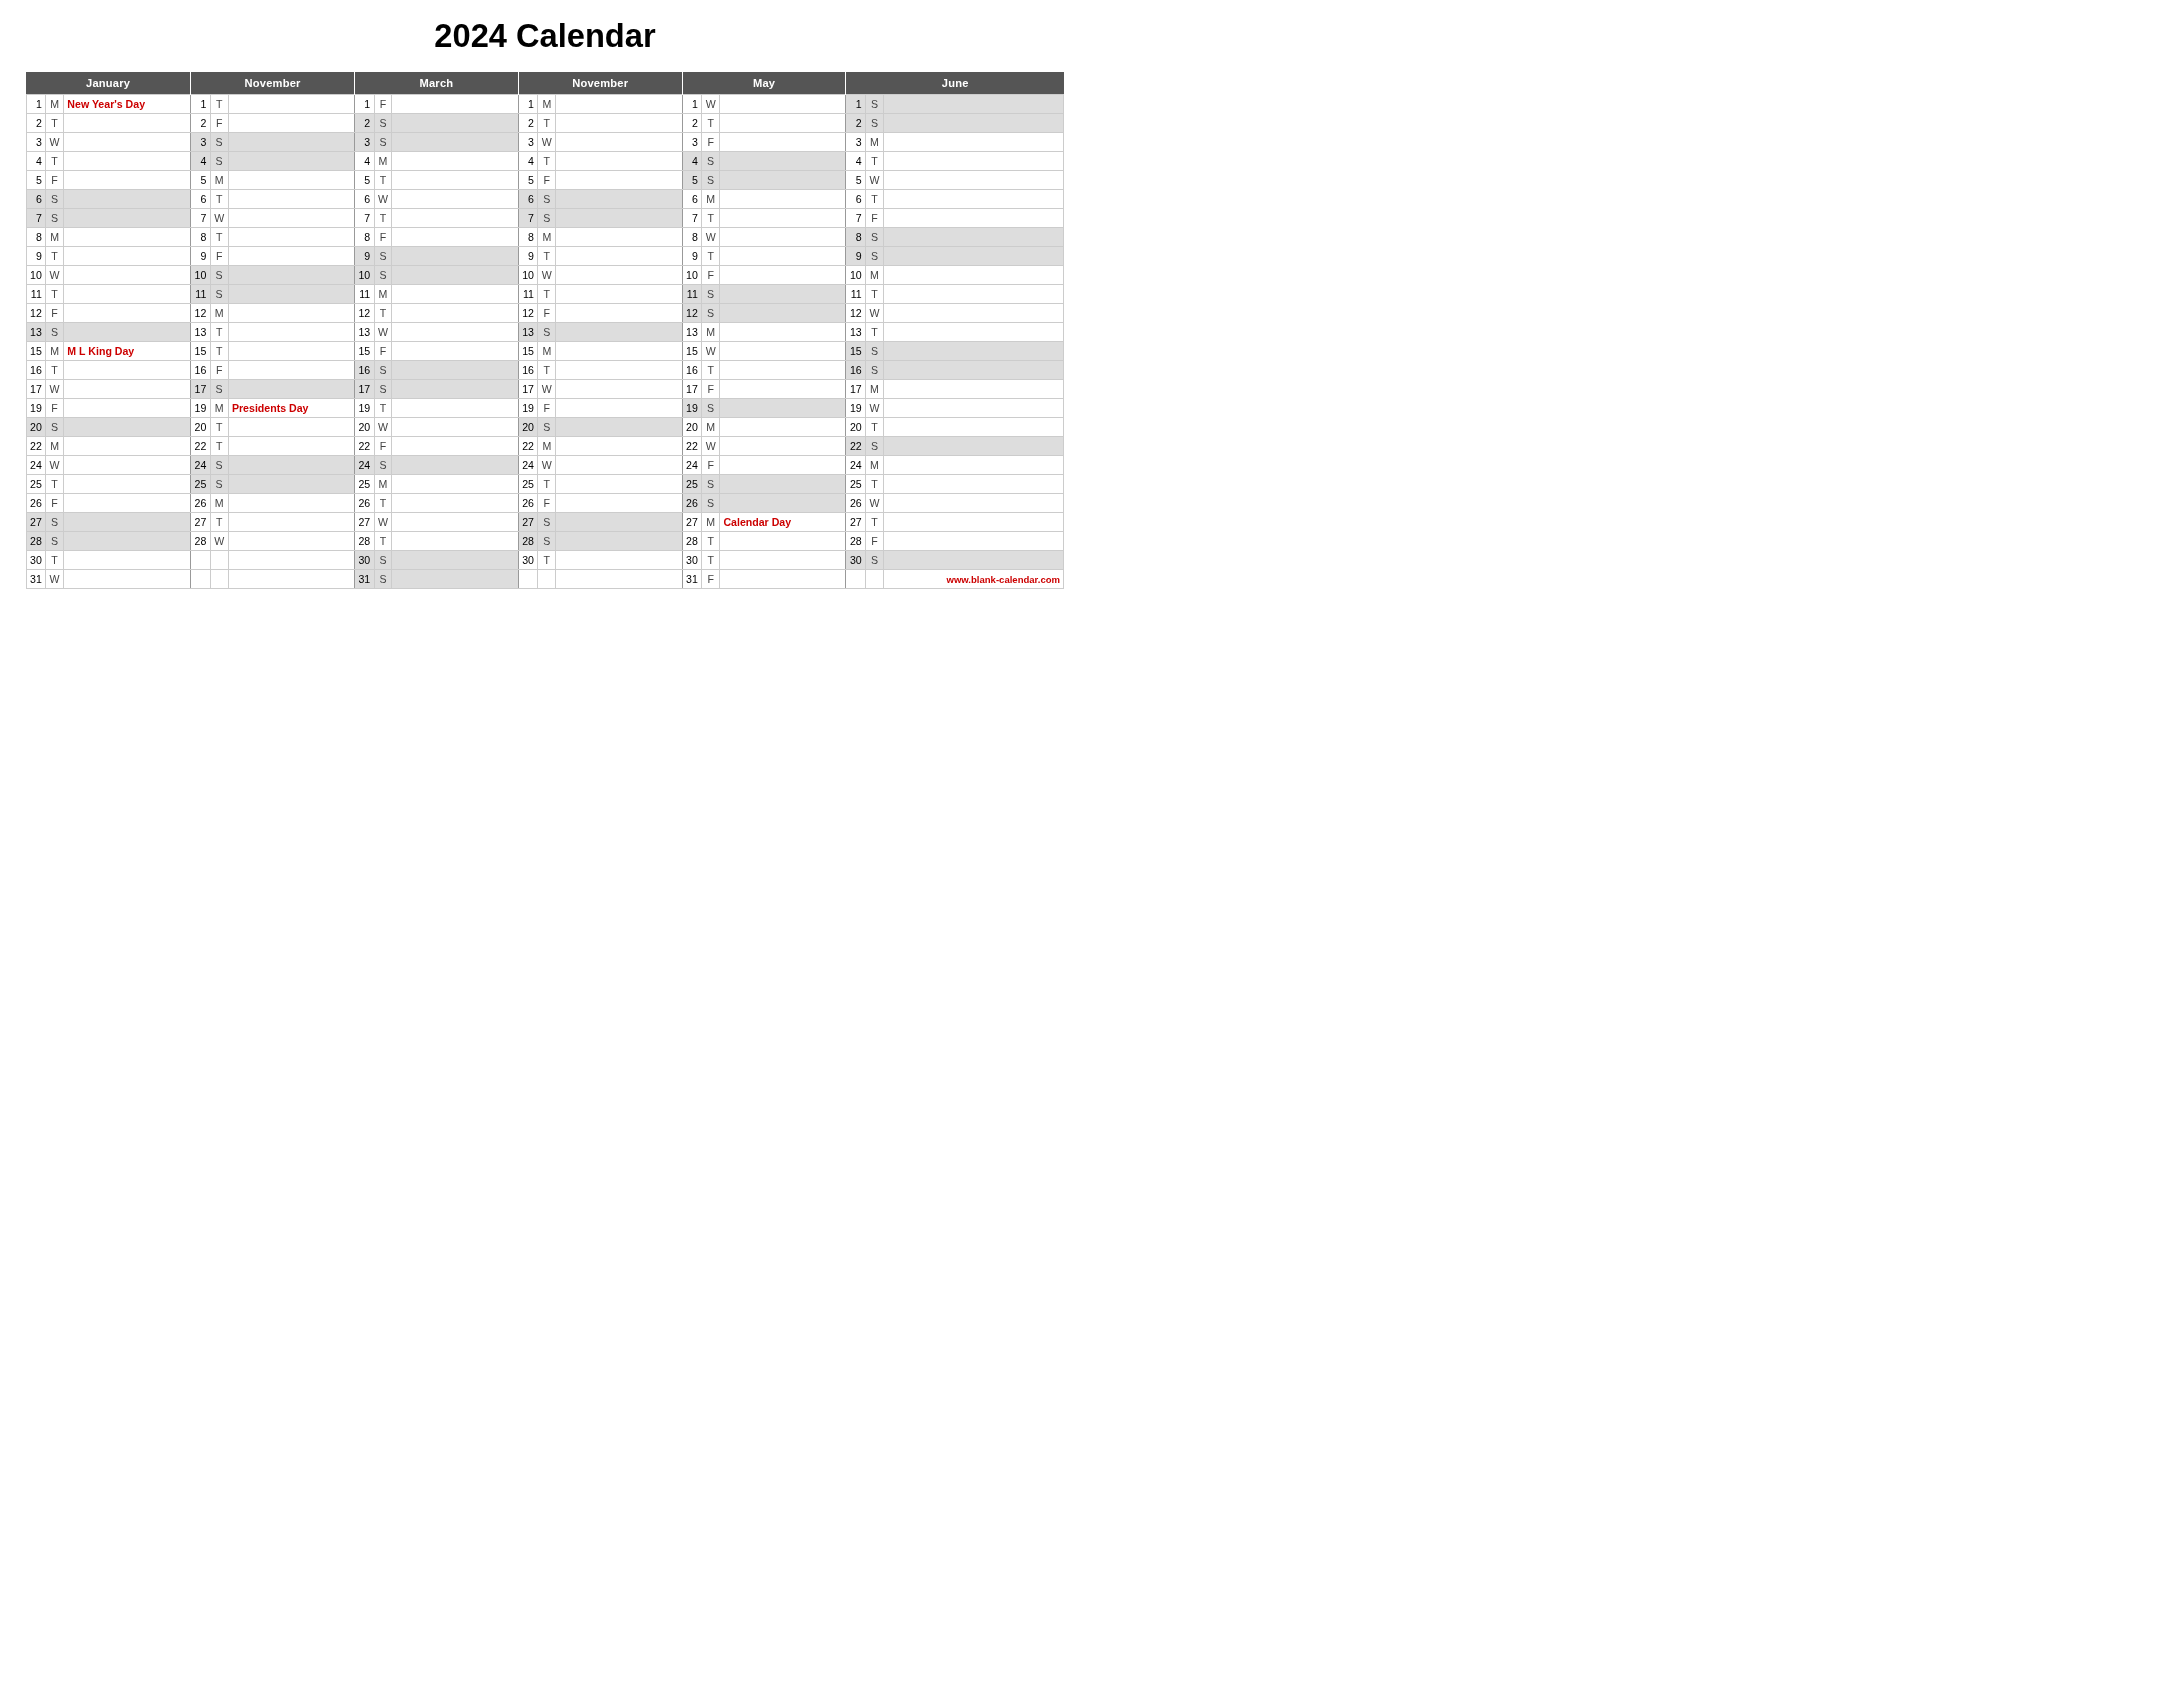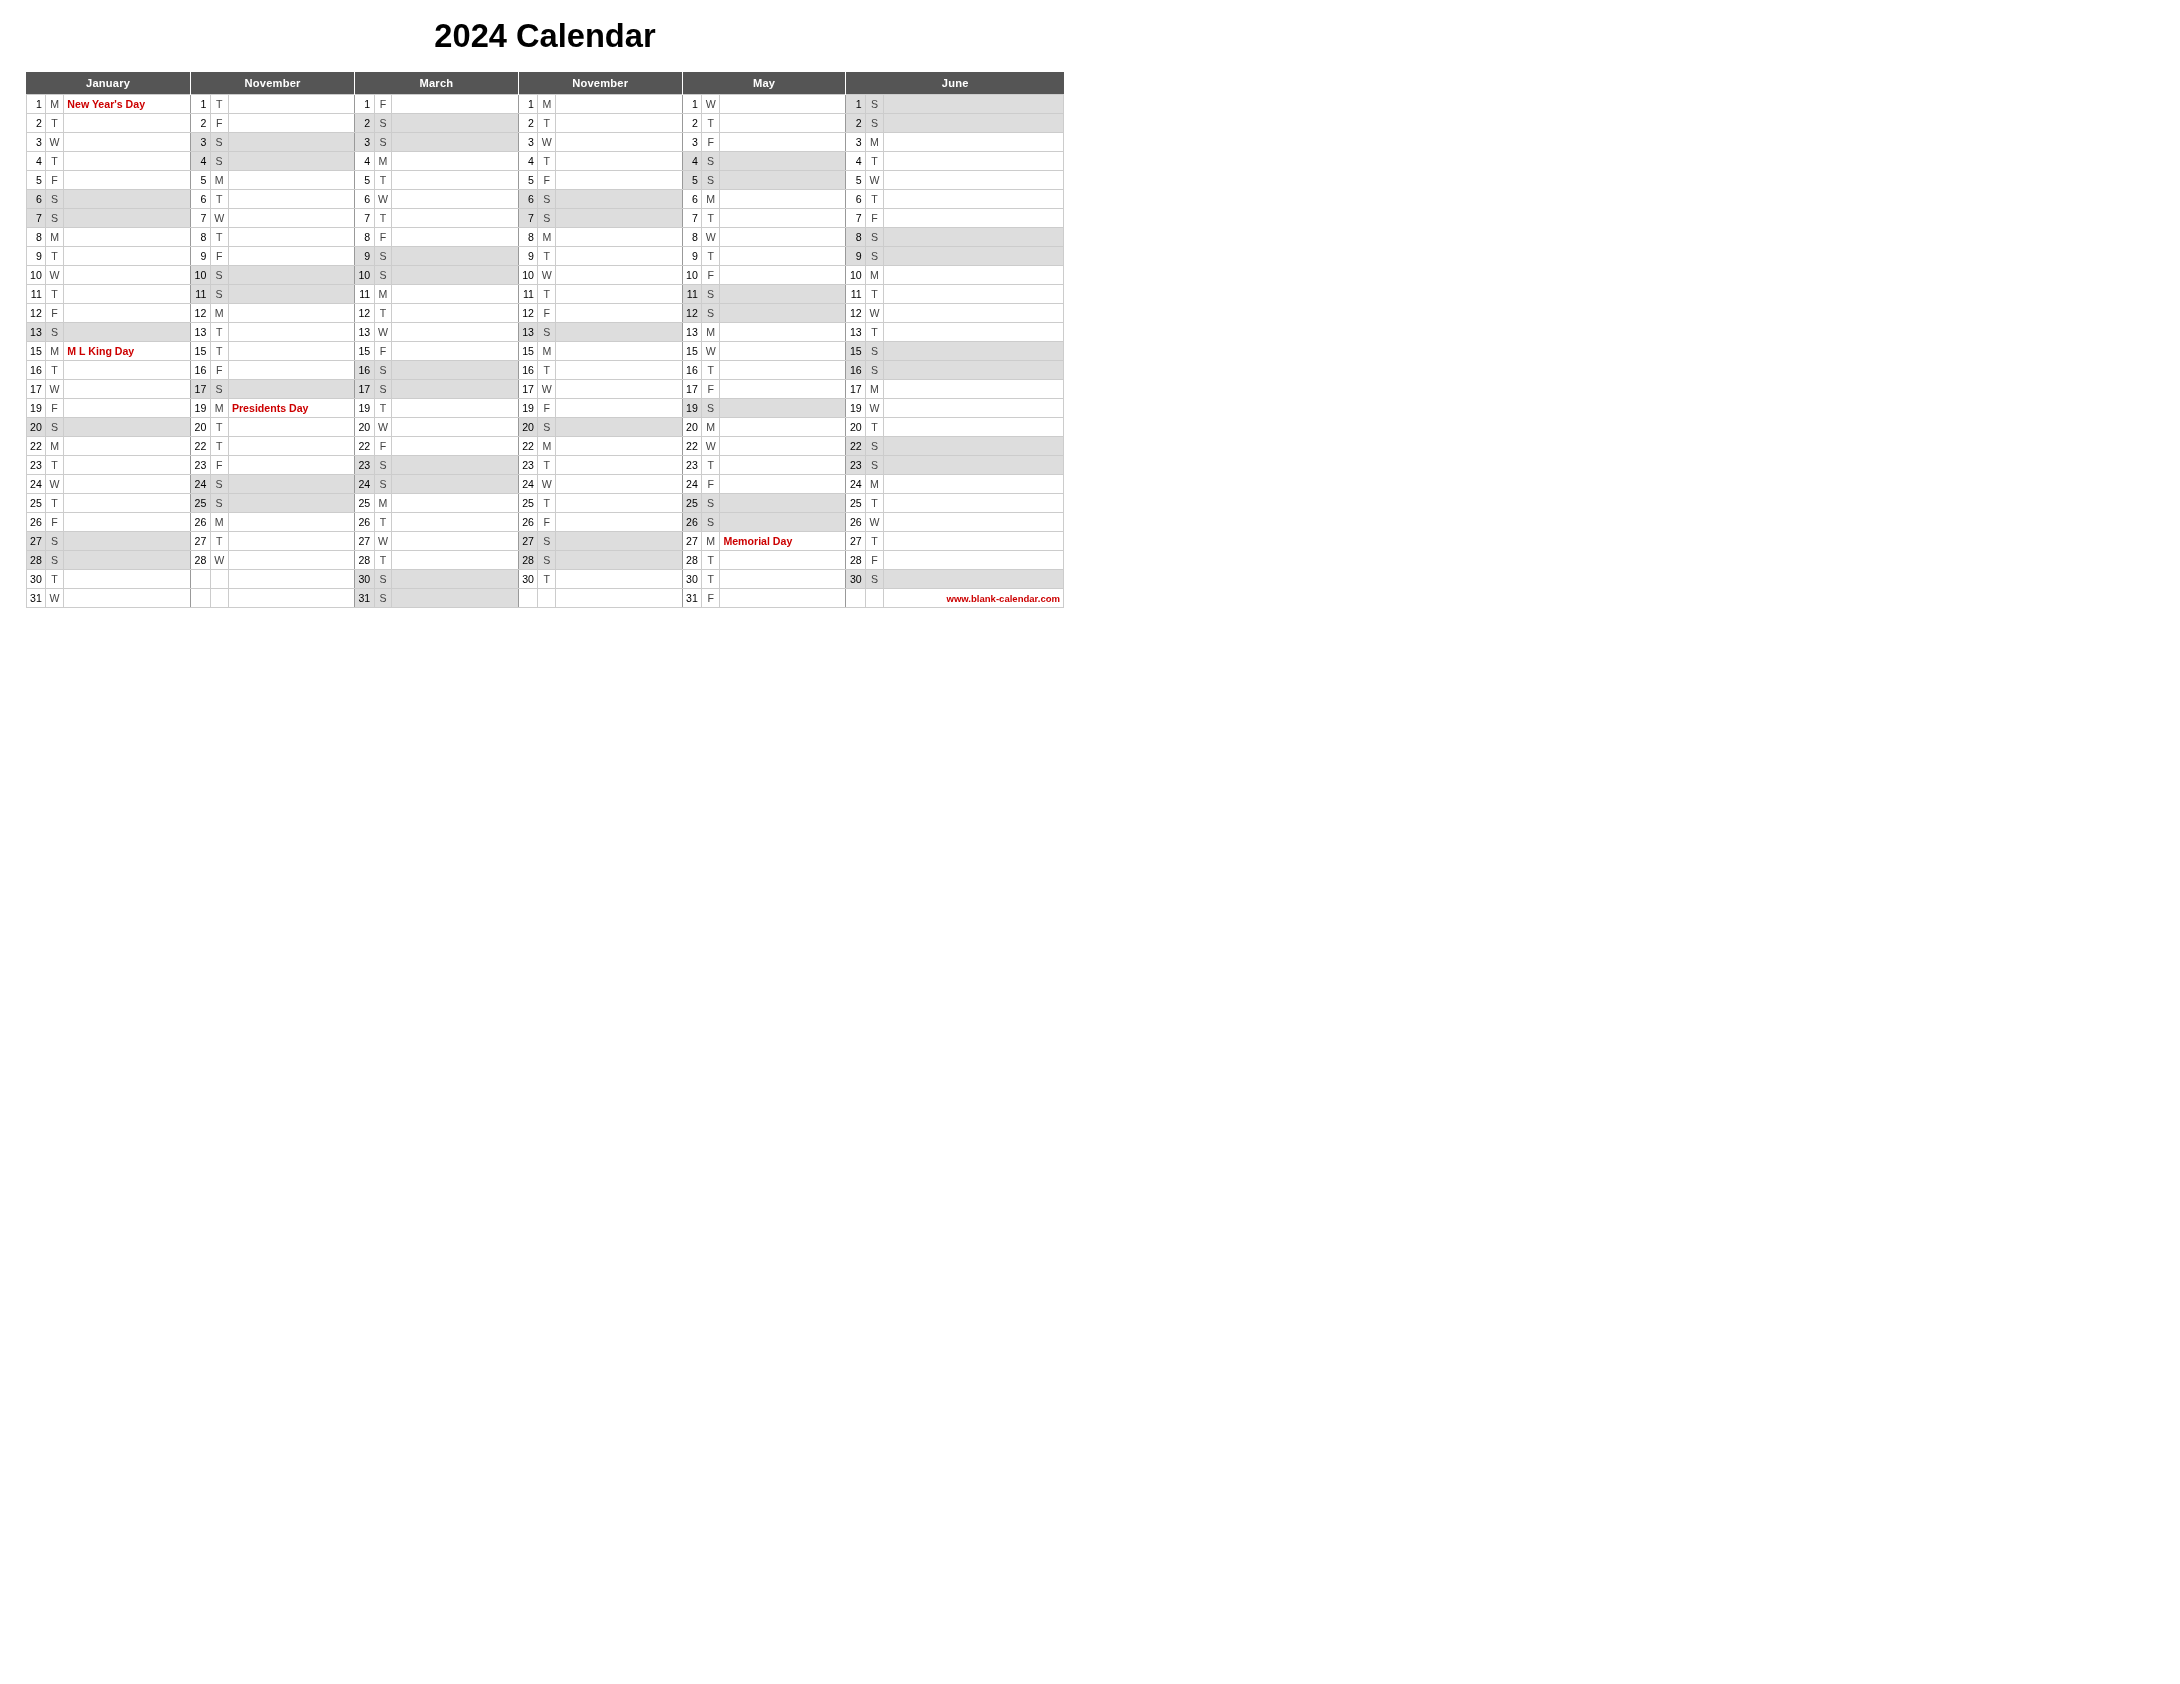--- a/index.html
+++ b/index.html
@@ -454,40 +454,20 @@
           <td class="day-letter">M</td>
           <td class="event-cell" style="border-right: 1.7px solid rgb(153, 153, 153);"></td>
           <td class="day-num" style="border-right: none;">22</td>
           <td class="day-letter">W</td>
           <td class="event-cell" style="border-right: 1.7px solid rgb(153, 153, 153);"></td>
           <td class="day-num" style="background: rgb(221, 221, 221);">22</td>
           <td class="day-letter" style="background: rgb(221, 221, 221);">S</td>
           <td class="event-cell" style="background: rgb(221, 221, 221);"></td>
         </tr>
         <tr>
-          <td class="day-num" style="border-right: none;">23</td>
-          <td class="day-letter">T</td>
-          <td class="event-cell" style="border-right: 1.7px solid rgb(153, 153, 153);"></td>
-          <td class="day-num" style="border-right: none;">23</td>
-          <td class="day-letter">F</td>
-          <td class="event-cell" style="border-right: 1.7px solid rgb(153, 153, 153);"></td>
-          <td class="day-num" style="background: rgb(221, 221, 221); border-right: none;">23</td>
-          <td class="day-letter" style="background: rgb(221, 221, 221);">S</td>
-          <td class="event-cell" style="background: rgb(221, 221, 221); border-right: 1.7px solid rgb(153, 153, 153);"></td>
-          <td class="day-num" style="border-right: none;">23</td>
-          <td class="day-letter">T</td>
-          <td class="event-cell" style="border-right: 1.7px solid rgb(153, 153, 153);"></td>
-          <td class="day-num" style="border-right: none;">23</td>
-          <td class="day-letter">T</td>
-          <td class="event-cell" style="border-right: 1.7px solid rgb(153, 153, 153);"></td>
-          <td class="day-num" style="background: rgb(221, 221, 221);">23</td>
-          <td class="day-letter" style="background: rgb(221, 221, 221);">S</td>
-          <td class="event-cell" style="background: rgb(221, 221, 221);"></td>
-        </tr>
-        <tr>
           <td class="day-num" style="border-right: none;">24</td>
           <td class="day-letter">W</td>
           <td class="event-cell" style="border-right: 1.7px solid rgb(153, 153, 153);"></td>
           <td class="day-num" style="background: rgb(221, 221, 221); border-right: none;">24</td>
           <td class="day-letter" style="background: rgb(221, 221, 221);">S</td>
           <td class="event-cell" style="background: rgb(221, 221, 221); border-right: 1.7px solid rgb(153, 153, 153);"></td>
           <td class="day-num" style="background: rgb(221, 221, 221); border-right: none;">24</td>
           <td class="day-letter" style="background: rgb(221, 221, 221);">S</td>
           <td class="event-cell" style="background: rgb(221, 221, 221); border-right: 1.7px solid rgb(153, 153, 153);"></td>
           <td class="day-num" style="border-right: none;">24</td>
@@ -548,21 +528,21 @@
           <td class="day-letter">T</td>
           <td class="event-cell" style="border-right: 1.7px solid rgb(153, 153, 153);"></td>
           <td class="day-num" style="border-right: none;">27</td>
           <td class="day-letter">W</td>
           <td class="event-cell" style="border-right: 1.7px solid rgb(153, 153, 153);"></td>
           <td class="day-num" style="background: rgb(221, 221, 221); border-right: none;">27</td>
           <td class="day-letter" style="background: rgb(221, 221, 221);">S</td>
           <td class="event-cell" style="background: rgb(221, 221, 221); border-right: 1.7px solid rgb(153, 153, 153);"></td>
           <td class="day-num" style="border-right: none;">27</td>
           <td class="day-letter">M</td>
-          <td class="event-cell" style="color: rgb(204, 0, 0); font-weight: bold; border-right: 1.7px solid rgb(153, 153, 153);">Memorial Day</td>
+          <td class="event-cell" style="color: rgb(204, 0, 0); font-weight: bold; border-right: 1.7px solid rgb(153, 153, 153);">Calendar Day</td>
           <td class="day-num">27</td>
           <td class="day-letter">T</td>
           <td class="event-cell"></td>
         </tr>
         <tr>
           <td class="day-num" style="background: rgb(221, 221, 221); border-right: none;">28</td>
           <td class="day-letter" style="background: rgb(221, 221, 221);">S</td>
           <td class="event-cell" style="background: rgb(221, 221, 221); border-right: 1.7px solid rgb(153, 153, 153);"></td>
           <td class="day-num" style="border-right: none;">28</td>
           <td class="day-letter">W</td>

